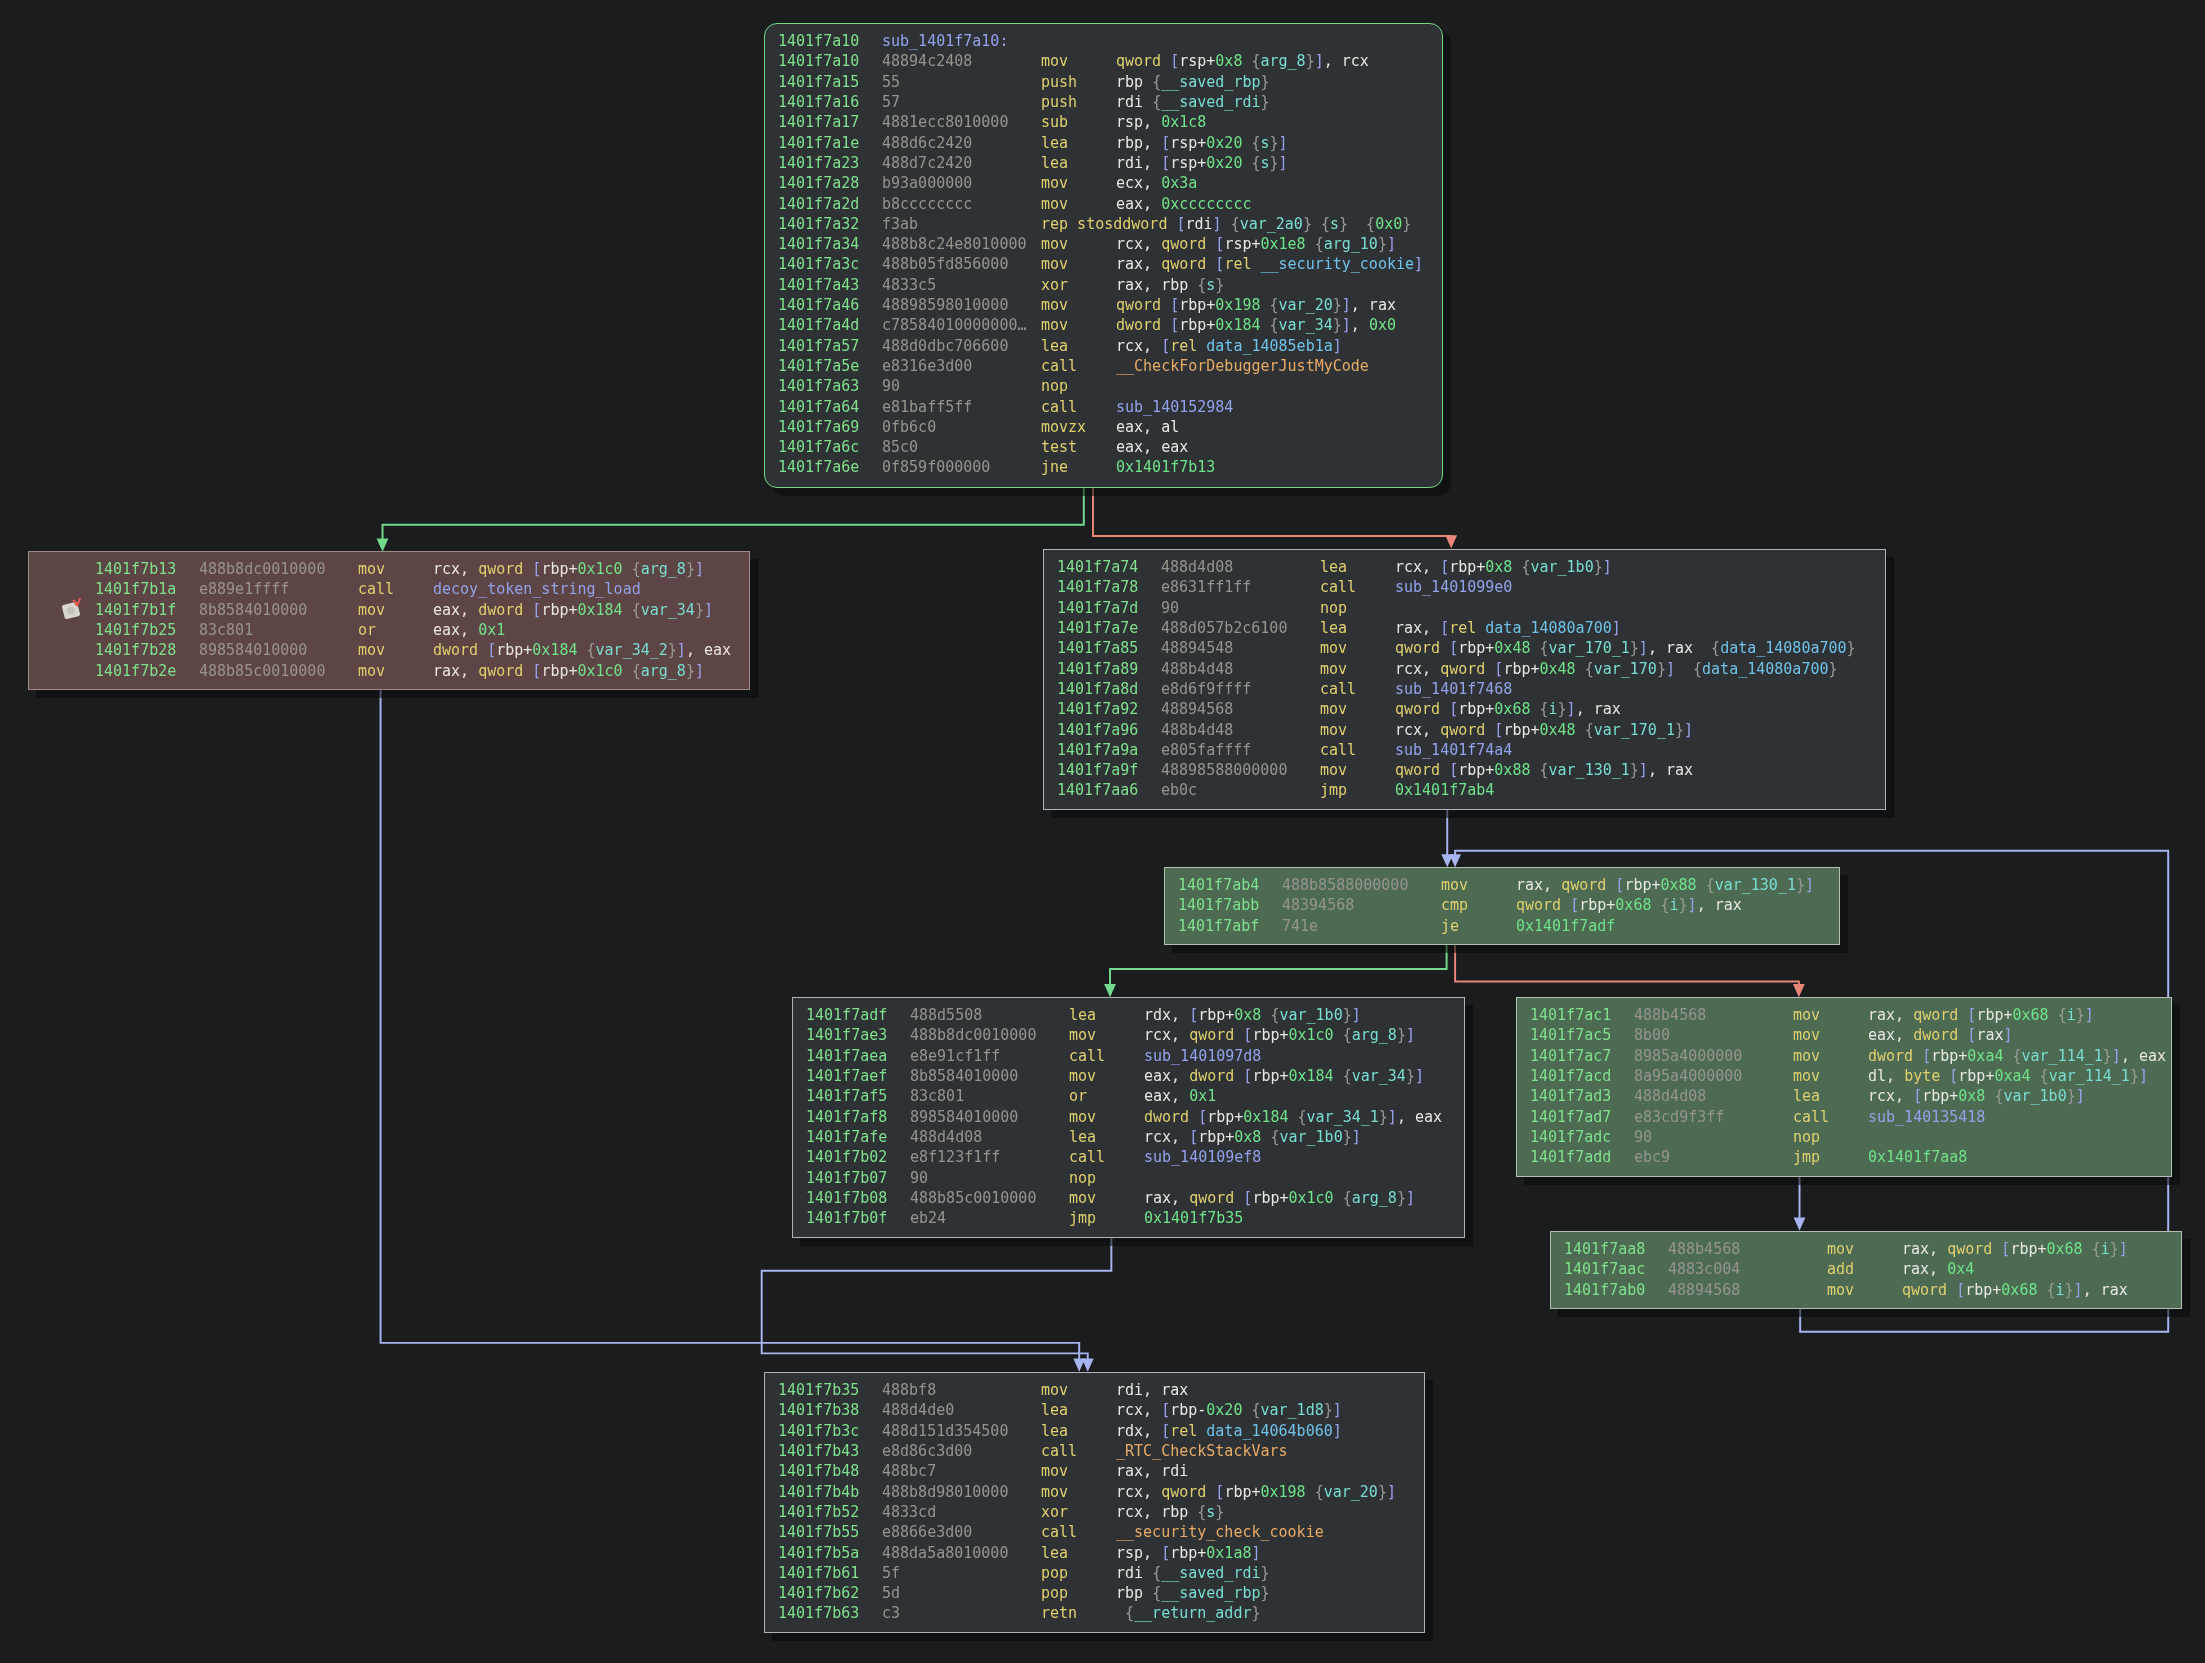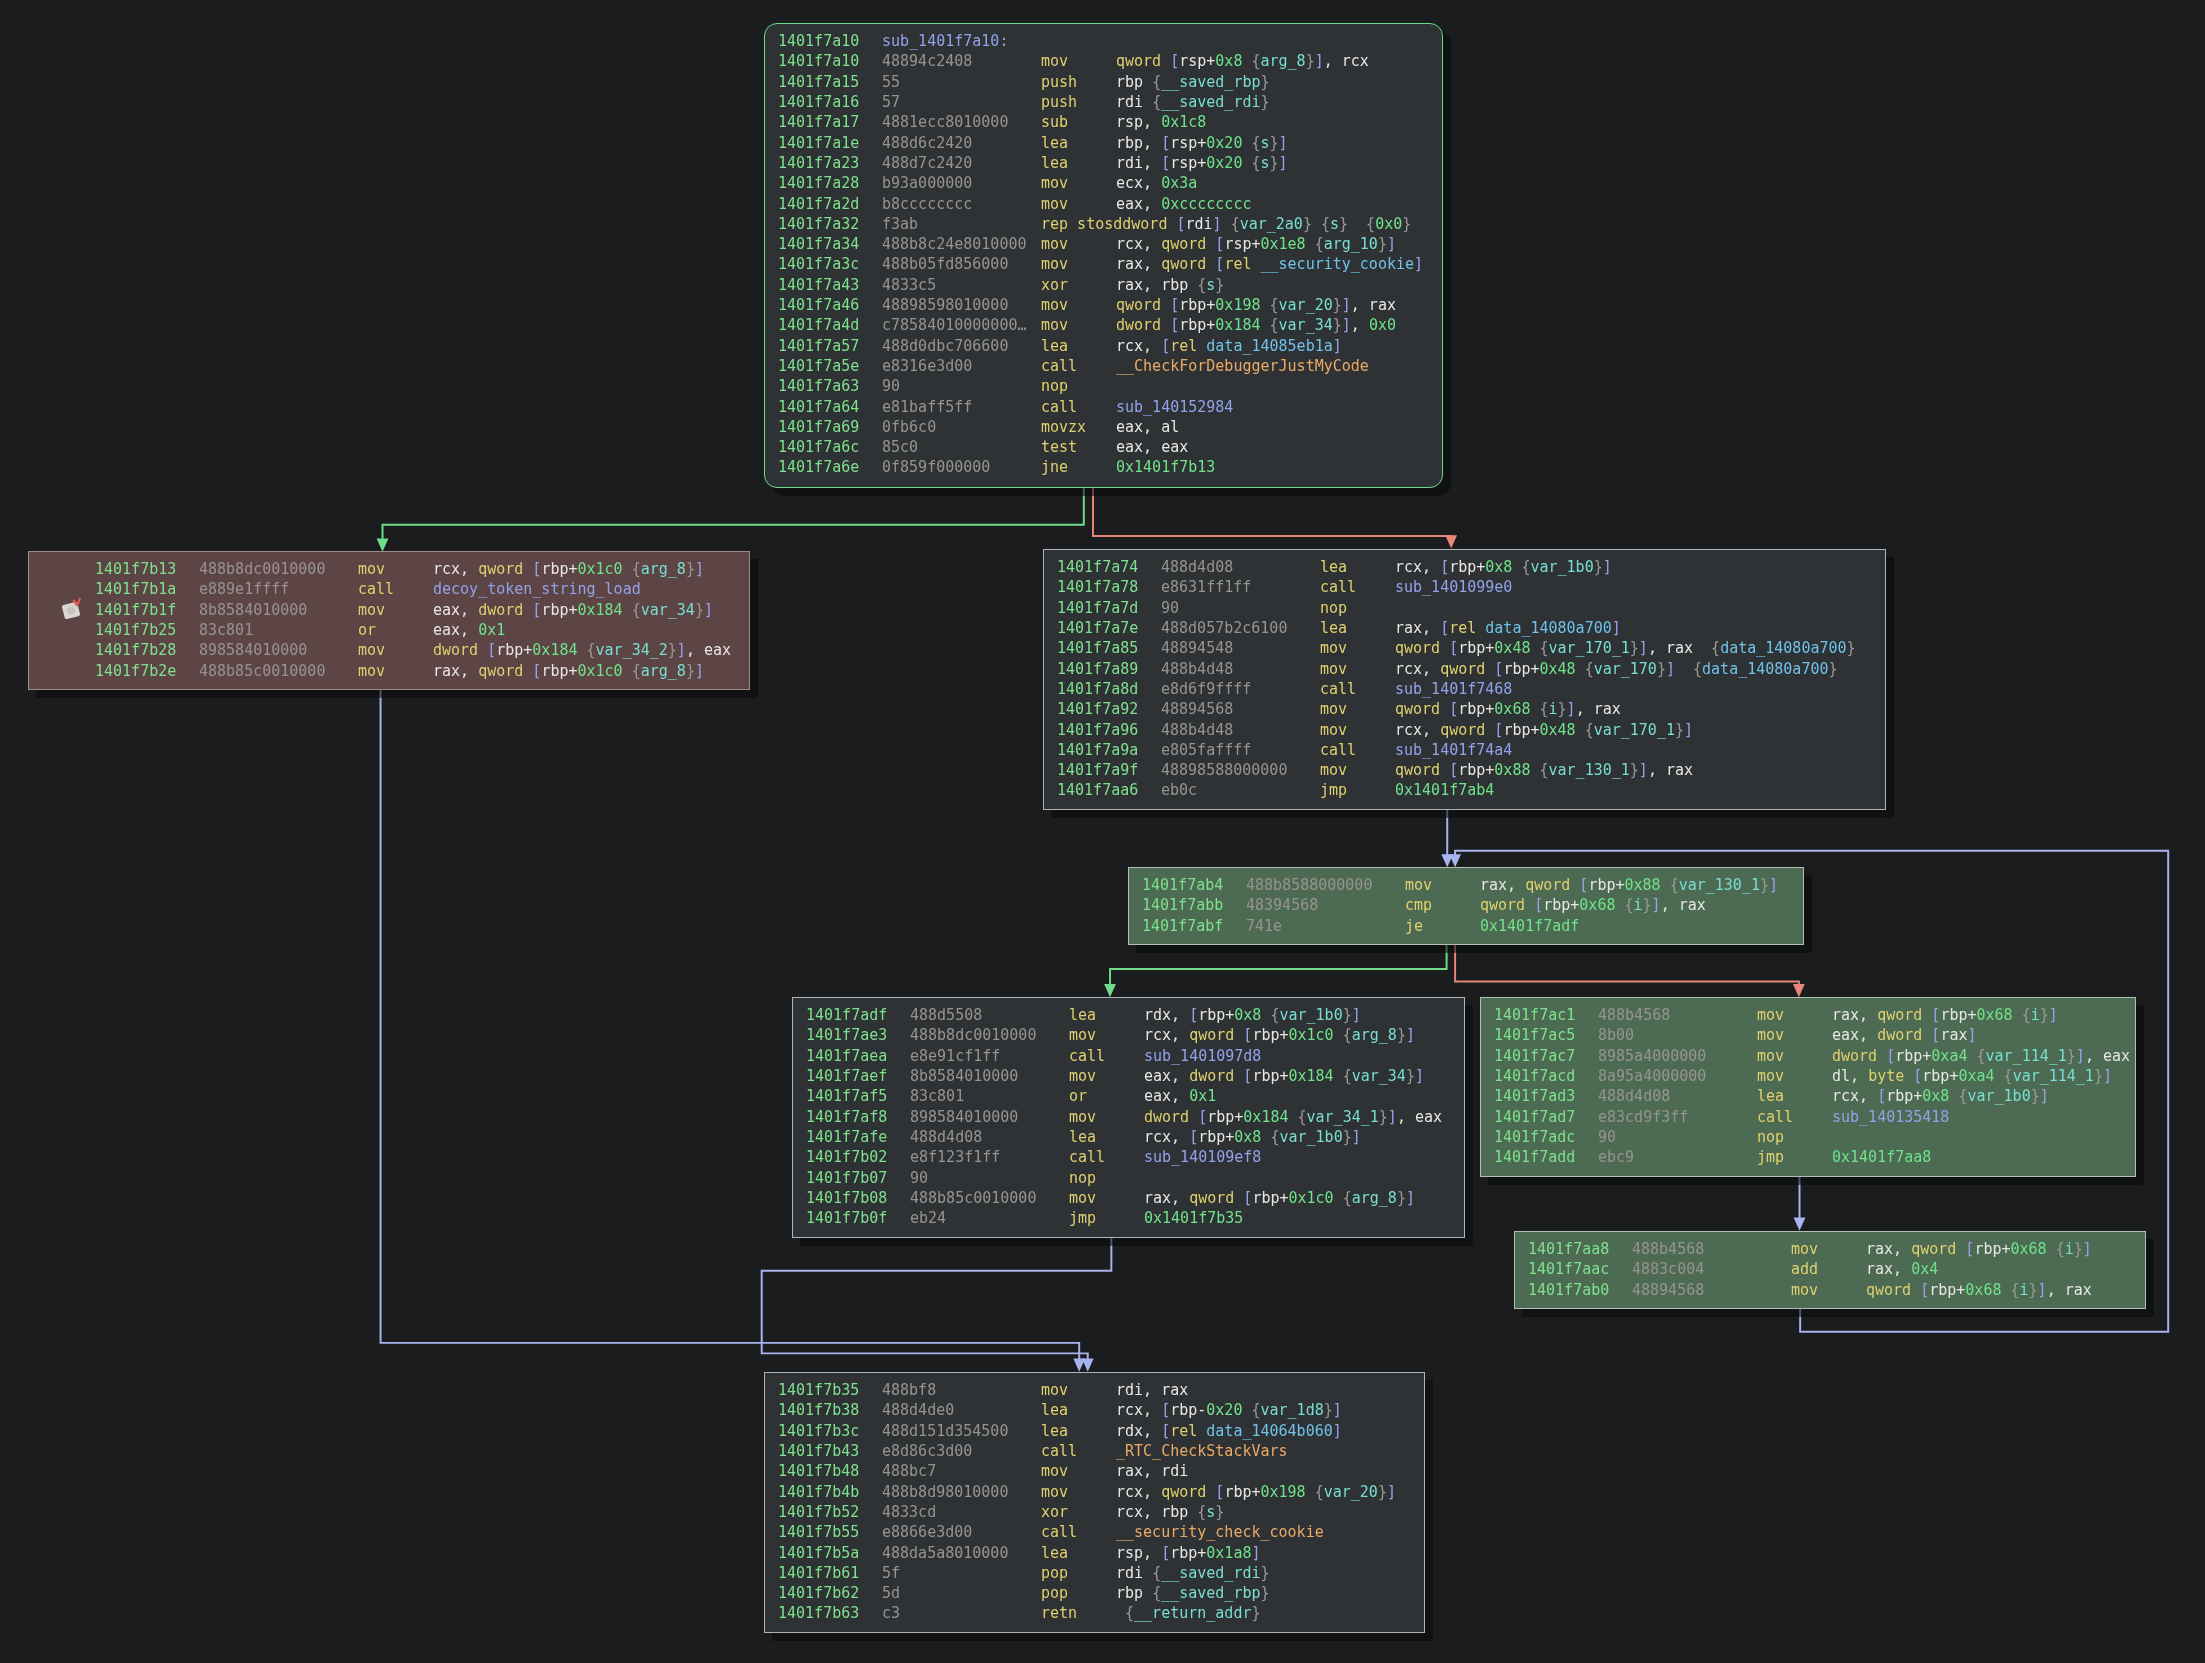--- a/index.html
+++ b/index.html
@@ -16,21 +16,21 @@
     font-family:"DejaVu Sans Mono","Liberation Mono",monospace;font-size:15px;
   }
   #canvas{position:absolute;inset:0;width:2205px;height:1663px;}
   #edges{position:absolute;left:0;top:0;z-index:1;}
   .block{
     position:absolute;z-index:2;background:var(--block-bg);
     border:1.3px solid var(--border);box-shadow:7.9px 7.9px 0 rgba(8,9,10,.55);
     padding:7.2px 0;box-sizing:border-box;
   }
   .block.entry{border-color:var(--border-entry);}
-  .block.green{background:var(--block-green-bg);border-color:var(--border-green);}
+  .block.green{background:var(--block-green-bg);border-color:var(--border-green);margin-left:36px;}
   .block.red{background:var(--block-red-bg);border-color:var(--border-red);}
   .line{display:flex;height:20.3px;line-height:20.3px;white-space:pre;padding-left:13px;position:relative;}
   .red .line{padding-left:66px;}
   .addr{color:var(--addr);width:104px;flex:none;}
   .bytes{color:var(--bytes);width:159px;flex:none;overflow:hidden;}
   .mn{color:var(--mn);min-width:75px;flex:none;}
   .lbl{color:var(--func);}
   .ops{display:inline;}
   .tk-r{color:var(--reg);} .tk-m{color:var(--mn);} .tk-n{color:var(--num);}
   .tk-b{color:var(--bracket);} .tk-g{color:var(--brace);} .tk-a{color:var(--ann);}

